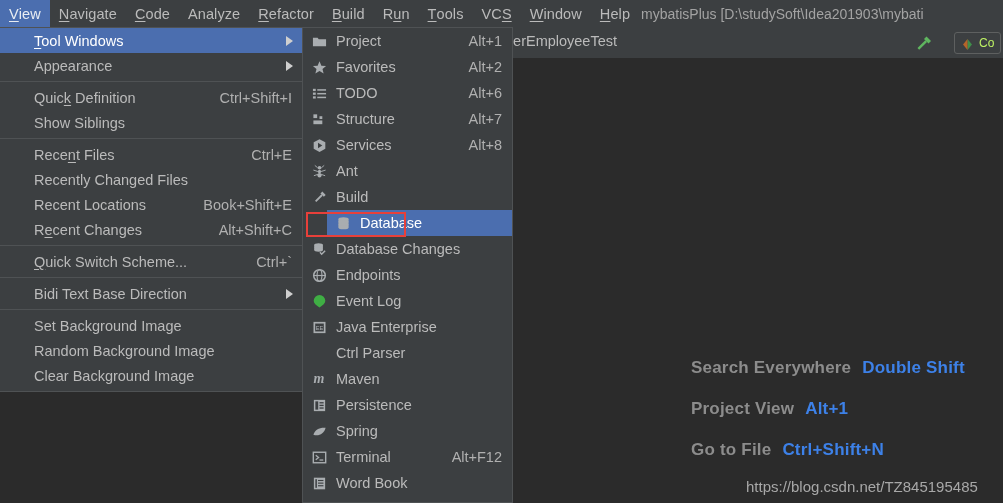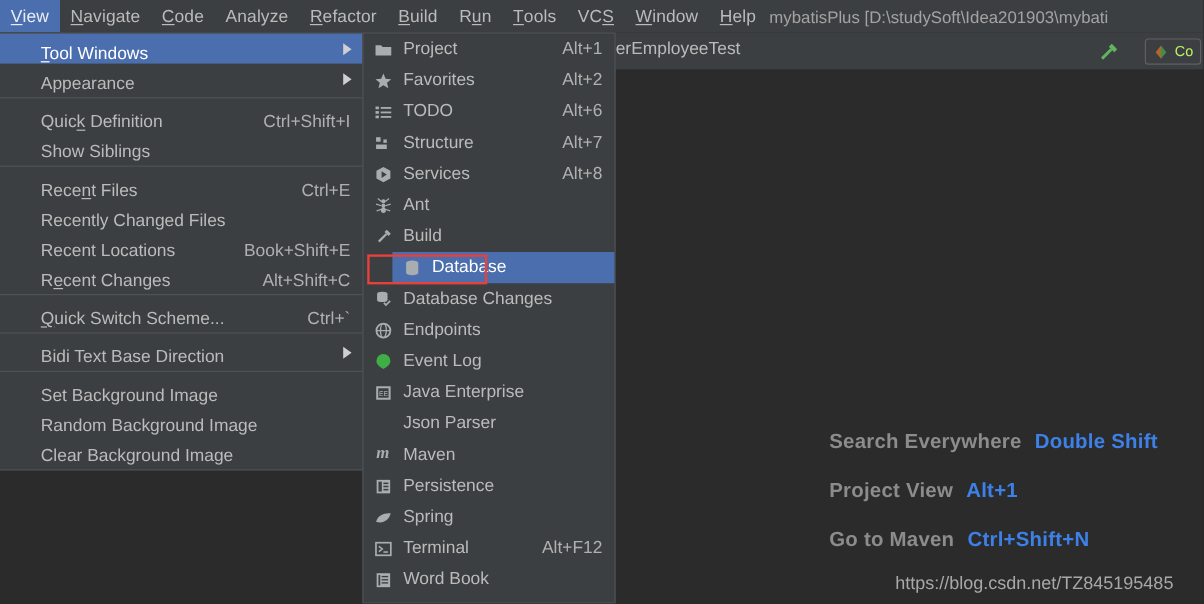--- a/index.html
+++ b/index.html
@@ -119,21 +119,21 @@
     z-index: 30;
   }
   #view-menu {
     left: 0; top: 27px;
     width: 303px; height: 365px;
     border-left: none;
   }
   .menu-row {
     position: relative;
     height: 25px;
-    display: flex; align-items: flex-end;
+    display: flex; align-items: center;
     padding-left: 34px;
     padding-right: 10px;
     color: #bbbbbb;
     font-size: 14.5px;
     white-space: nowrap;
   }
   .menu-row.hl {
     background: #4b6eaf;
     color: #ffffff;
   }
@@ -245,21 +245,21 @@
     <div id="hint-rows">
         <div class="hint-row">
           <span class="hint-name">Search Everywhere</span>
           <span class="hint-key">Double Shift</span>
         </div>
         <div class="hint-row">
           <span class="hint-name">Project View</span>
           <span class="hint-key">Alt+1</span>
         </div>
         <div class="hint-row">
-          <span class="hint-name">Go to Maven</span>
+          <span class="hint-name">Go to File</span>
           <span class="hint-key">Ctrl+Shift+N</span>
         </div>
       </div>
   </div>
   <div class="watermark">https://blog.csdn.net/TZ845195485</div>
 
   <div class="menu-panel" id="view-menu">
     <div id="view-menu-body">
         <div class="menu-row hl">
           <span class="label"><span class="mnem">T</span>ool Windows</span>
@@ -441,21 +441,21 @@
             <svg viewBox="0 0 16 16" width="15" height="15">
               <rect x="1.6" y="2" width="12.8" height="12" fill="#a9adb0"></rect>
               <rect x="3.4" y="3.8" width="9.2" height="8.4" fill="#3c3f41"></rect>
               <text x="8" y="10.6" font-size="6" fill="#a9adb0" text-anchor="middle" font-family="Liberation Sans">EE</text>
             </svg>
           </span>
           <span>Java Enterprise</span>
         </div>
         <div class="sub-row">
           <span class="sub-ico"></span>
-          <span>Json Parser</span>
+          <span>Ctrl Parser</span>
         </div>
         <div class="sub-row">
           <span class="sub-ico">
             <span style="font-style:italic;font-weight:bold;font-size:14px;color:#a9adb0;font-family:'Liberation Serif',serif;">m</span>
           </span>
           <span>Maven</span>
         </div>
         <div class="sub-row">
           <span class="sub-ico">
             <svg viewBox="0 0 16 16" width="15" height="15">

